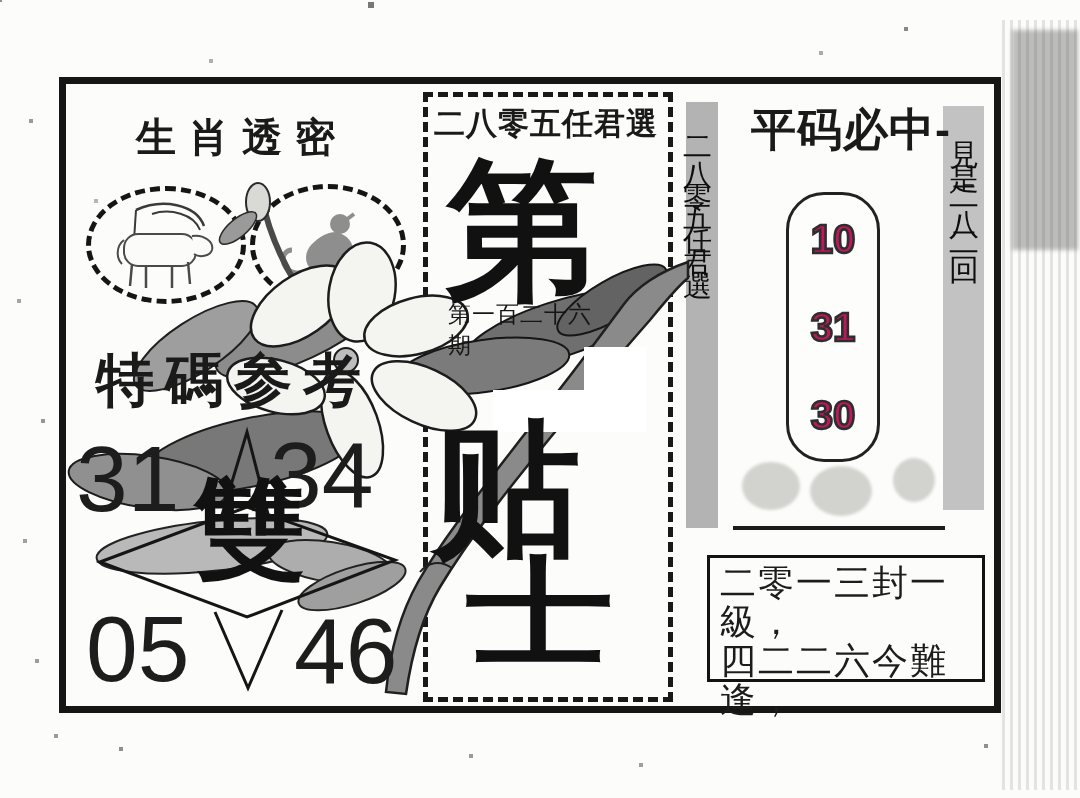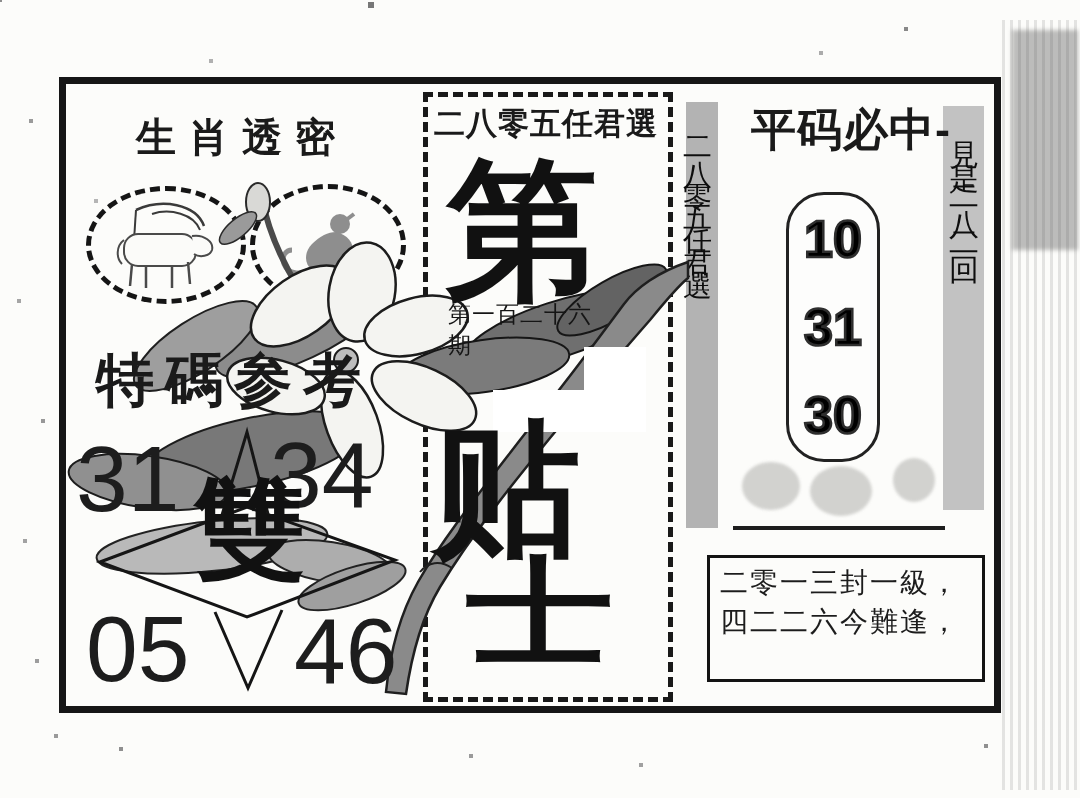--- a/index.html
+++ b/index.html
@@ -31,25 +31,25 @@
   #n2{left:86px;top:596px;} #n3{left:294px;top:598px;}
   #double-char{left:194px;top:476px;font-size:112px;z-index:8;}
   
   .vstrip{writing-mode:vertical-rl;text-orientation:upright;font-family:"DejaVu Serif",serif;color:#0e0e0e;z-index:3;text-align:left;}
   #strip-2805{left:686px;top:102px;width:32px;height:426px;background:#b3b3b3;font-size:29px;letter-spacing:22px;padding-top:14px;box-sizing:border-box;}
   #right-strip{left:943px;top:106px;width:41px;height:404px;background:#c2c2c2;font-size:30px;letter-spacing:23px;padding-top:12px;box-sizing:border-box;}
   
   #flat-title{left:751px;top:100px;font-size:45px;font-weight:bold;letter-spacing:1px;z-index:6;white-space:nowrap;}
   #flat-box{left:786px;top:192px;width:88px;height:264px;border:3px solid #222;border-radius:38px;
             display:flex;flex-direction:column;align-items:center;justify-content:space-around;z-index:6;background:rgba(255,255,255,.4);}
-  .flatnum{font-size:52px;font-weight:bold;color:#000000;-webkit-text-stroke:2.6px #2e2e2e;font-family:"Liberation Sans",sans-serif;}
+  .flatnum{font-size:40px;font-weight:bold;color:#be185d;-webkit-text-stroke:2.6px #2e2e2e;font-family:"Liberation Sans",sans-serif;}
   .blob{background:#cbcbc8;border-radius:50%;filter:blur(1.5px);opacity:.85;z-index:2;}
   #divider{left:733px;top:526px;width:212px;height:4px;background:#1d1d1d;z-index:6;}
   #poem-box{left:707px;top:555px;width:278px;height:127px;border:3px solid #131313;box-sizing:border-box;
-            padding:5px 10px;z-index:6;font-family:"DejaVu Serif",serif;font-size:28px;line-height:39px;letter-spacing:2px;color:#1c1c1c;}
+            padding:5px 10px;z-index:6;font-family:"DejaVu Serif",serif;font-size:36px;line-height:39px;letter-spacing:2px;color:#1c1c1c;}
   
   #noiseband{left:1002px;top:20px;width:78px;height:770px;z-index:0;
     background:repeating-linear-gradient(90deg,rgba(110,110,110,.22) 0 3px,rgba(0,0,0,0) 3px 8px);opacity:.8;}
   #noisetop{left:1012px;top:30px;width:66px;height:220px;background:rgba(85,85,85,.38);filter:blur(2px);z-index:1;}
   #specks{left:0;top:0;width:2px;height:2px;background:#8d8d8d;z-index:1;
     box-shadow:30px 120px 0 1px #9a9a9a,18px 300px 0 1px #a5a5a5,42px 420px 0 1px #989898,
     24px 540px 0 1px #a2a2a2,36px 660px 0 1px #9d9d9d,120px 748px 0 1px #8f8f8f,
     370px 4px 0 2px #777,905px 28px 0 1px #888,470px 755px 0 1px #9a9a9a,
     640px 764px 0 1px #a0a0a0,210px 60px 0 1px #b0b0b0,820px 52px 0 1px #ababab,
     95px 200px 0 1px #b5b5b5,55px 735px 0 1px #9a9a9a,985px 745px 0 1px #909090;}

